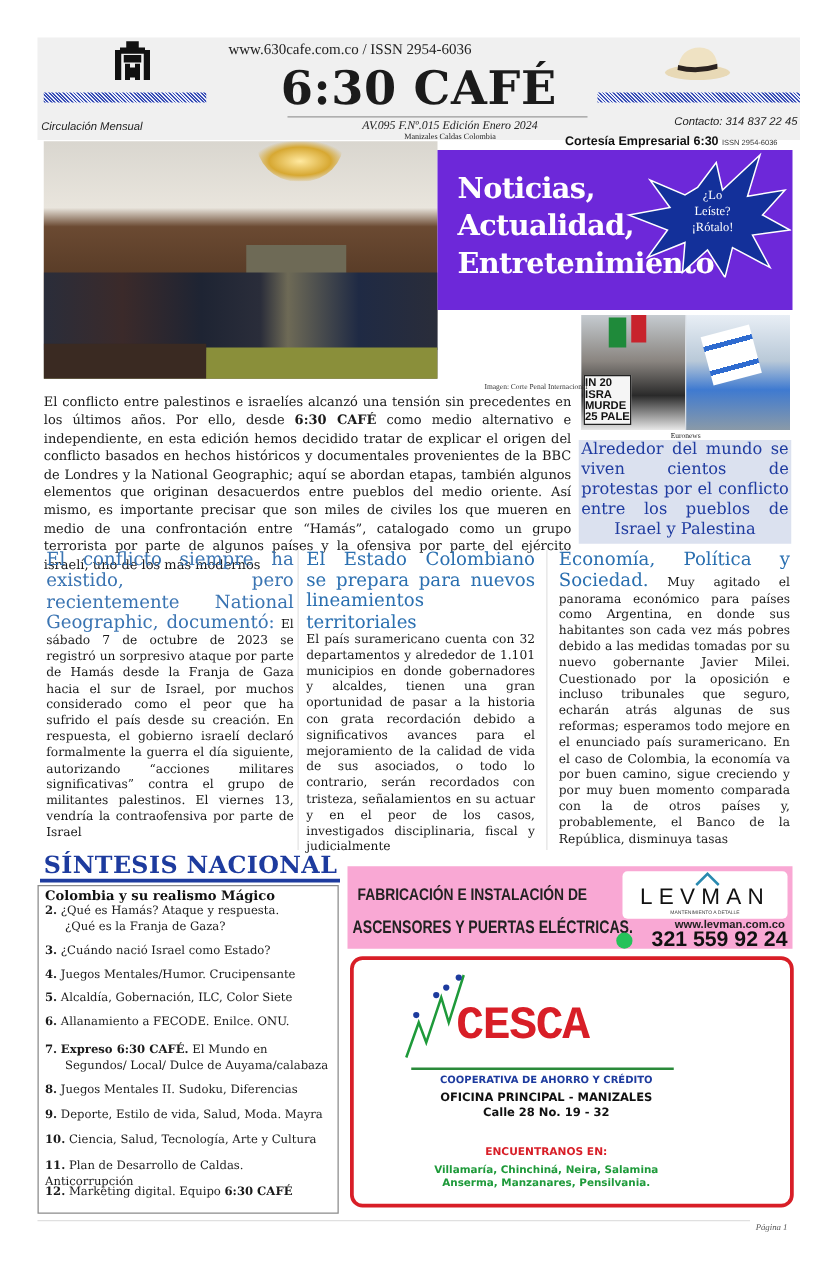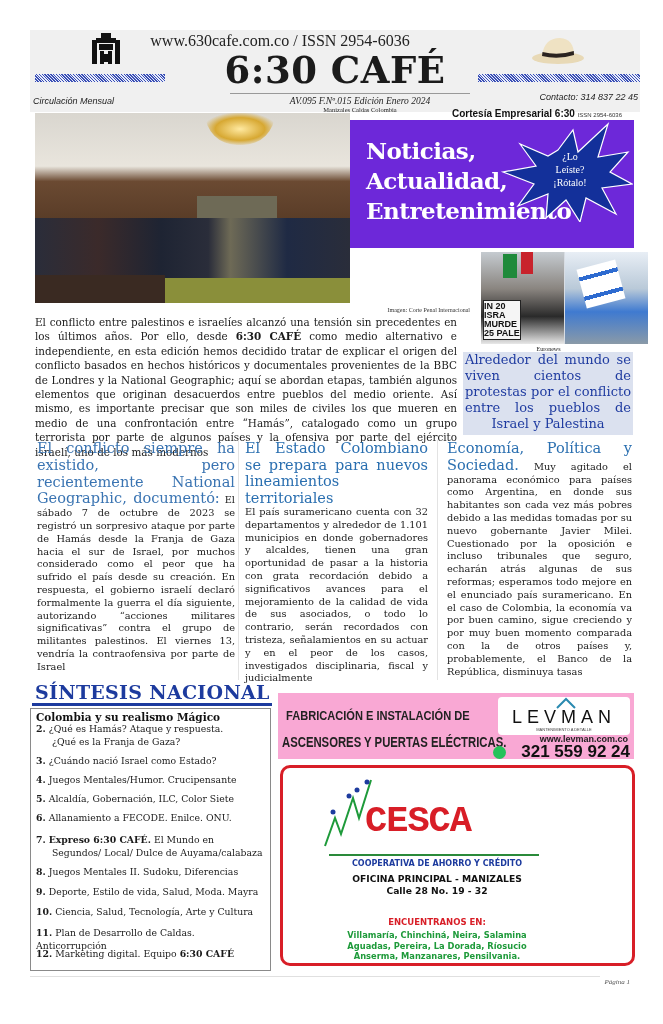--- a/index.html
+++ b/index.html
@@ -3,21 +3,21 @@
   <meta charset="utf-8">
   <style>
     * { box-sizing: border-box; margin: 0; padding: 0; }
     html, body { width: 663px; height: 1024px; background: #ffffff; overflow: hidden; }
     body { position: relative; font-family: "DejaVu Serif", serif; color: #1a1a1a; }
 
     .abs { position: absolute; }
 
     
     .masthead { left: 30px; top: 30px; width: 610px; height: 82px; background: #f0f0f0; }
-    .site-url { left: 0; top: 2px; width: 500px; text-align: center; font-family: "Liberation Serif", serif; font-size: 16px; color: #222; }
+    .site-url { left: 0; top: 2px; width: 500px; text-align: center; font-family: "Liberation Serif", serif; font-size: 12px; color: #222; }
     .title { left: 0; top: 18px; width: 610px; text-align: center; font-family: "DejaVu Serif", serif; font-weight: bold; font-size: 37px; letter-spacing: 0.5px; color: #1b1b1b; line-height: 44px; }
     .hatch { height: 8px; background: repeating-linear-gradient(45deg, #3a4fb5 0 1px, #e8ecfa 1px 2px); }
     .hatch-left { left: 5px; top: 44px; width: 130px; }
     .hatch-right { left: 448px; top: 44px; width: 162px; }
     .logo { left: 58px; top: 2px; width: 36px; height: 36px; }
     .hat { left: 500px; top: 4px; width: 56px; height: 32px; }
     .sub-left { left: 3px; top: 66px; font-family: "Liberation Sans", sans-serif; font-style: italic; font-size: 9px; color: #222; }
     .sub-center { left: 200px; top: 66px; width: 260px; text-align: center; font-family: "Liberation Serif", serif; font-style: italic; font-size: 9.5px; color: #222; }
     .sub-center2 { left: 200px; top: 76px; width: 260px; text-align: center; font-family: "Liberation Serif", serif; font-size: 6.5px; color: #222; }
     .sub-right { left: 440px; top: 62px; width: 168px; text-align: right; font-family: "Liberation Sans", sans-serif; font-style: italic; font-size: 9px; color: #222; }
@@ -37,21 +37,21 @@
     .photo-carpet { left: 130px; top: 165px; width: 185px; height: 25px; background: #8a8f3a; }
     .photo-caption { left: 300px; top: 307px; width: 170px; text-align: right; font-family: "Liberation Serif", serif; font-size: 6px; color: #333; }
 
     
     .promo { left: 350px; top: 120px; width: 284px; height: 128px; background: #6d28d9; }
     .promo-title { left: 16px; top: 16px; font-family: "DejaVu Serif", serif; font-weight: bold; font-size: 23px; line-height: 30px; color: #ffffff; letter-spacing: -0.5px; }
     .starburst { left: 148px; top: 2px; width: 135px; height: 100px; }
     .star-text { left: 190px; top: 30px; width: 60px; text-align: center; font-family: "Liberation Serif", serif; font-size: 10px; line-height: 13px; color: #ffffff; }
 
     
-    .side-photo { left: 465px; top: 252px; width: 167px; height: 92px; overflow: hidden; background: #d8dde3; margin-left: 16px; }
+    .side-photo { left: 465px; top: 252px; width: 167px; height: 92px; overflow: hidden; background: #d8dde3; }
     .sp-left { left: 0; top: 0; width: 83px; height: 92px; background: linear-gradient(180deg, #c5cbd0 0%, #8a8580 40%, #2a2a2a 70%, #e8e8e8 100%); }
     .sp-flag-green { left: 22px; top: 2px; width: 14px; height: 24px; background: #1f8a3a; }
     .sp-flag-red { left: 40px; top: 0; width: 12px; height: 22px; background: #c8232c; }
     .sp-sign { left: 2px; top: 48px; width: 38px; height: 40px; background: #f5f5f5; border: 1px solid #222; }
     .sp-sign-t { left: 3px; top: 50px; width: 36px; font-family: "Liberation Sans", sans-serif; font-weight: bold; font-size: 9px; line-height: 9px; color: #111; }
     .sp-right { left: 84px; top: 0; width: 83px; height: 92px; background: linear-gradient(180deg, #e8eef5 0%, #b9c9d8 40%, #3f7ad0 65%, #8a9aa8 100%); }
     .sp-flag-isr { left: 100px; top: 12px; width: 40px; height: 40px; background: linear-gradient(180deg, #ffffff 0 20%, #2e6bd0 20% 30%, #ffffff 30% 70%, #2e6bd0 70% 80%, #ffffff 80%); transform: rotate(-15deg); }
 
     .euronews { left: 465px; top: 346px; width: 167px; text-align: center; font-family: "Liberation Serif", serif; font-size: 6px; color: #222; }
     .side-text-box { left: 463px; top: 352px; width: 170px; height: 83px; background: #dbe1ef; }
@@ -274,19 +274,18 @@
     <circle cx="44" cy="4" r="2.5" fill="#1d3b9e"></circle>
   </svg>
   <div class="abs cesca-name">CESCA</div>
   <div class="abs cesca-rule"></div>
   <div class="abs cesca-coop">COOPERATIVA DE AHORRO Y CRÉDITO</div>
   <div class="abs cesca-line" style="top:105px; font-weight:600;">OFICINA PRINCIPAL - MANIZALES</div>
   <div class="abs cesca-line" style="top:117px; font-weight:600;">Calle 28 No. 19 - 32</div>
   <div class="abs cesca-find">ENCUENTRANOS EN:</div>
   <div class="abs cesca-cities">
     <div>Villamaría, Chinchiná, Neira, Salamina</div>
-    <div>Aguadas, Pereira, La Dorada, Ríosucio</div>
     <div>Anserma, Manzanares, Pensilvania.</div>
   </div>
 </div>
 
 <div class="abs footer-rule"></div>
 <div class="abs page-num">Página 1</div>
 
 </body></html>

